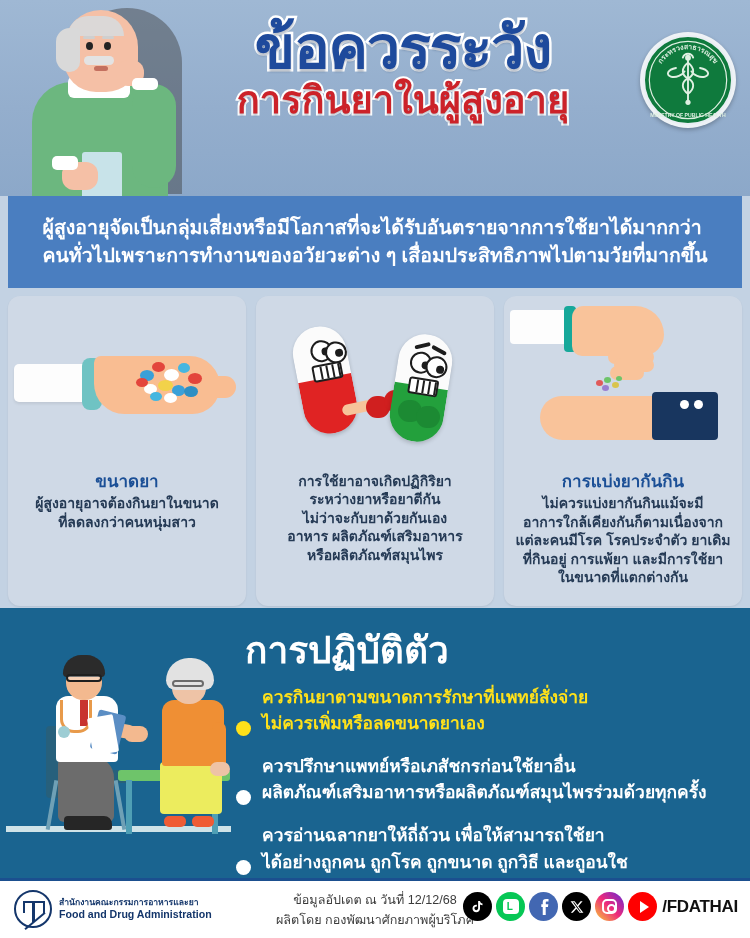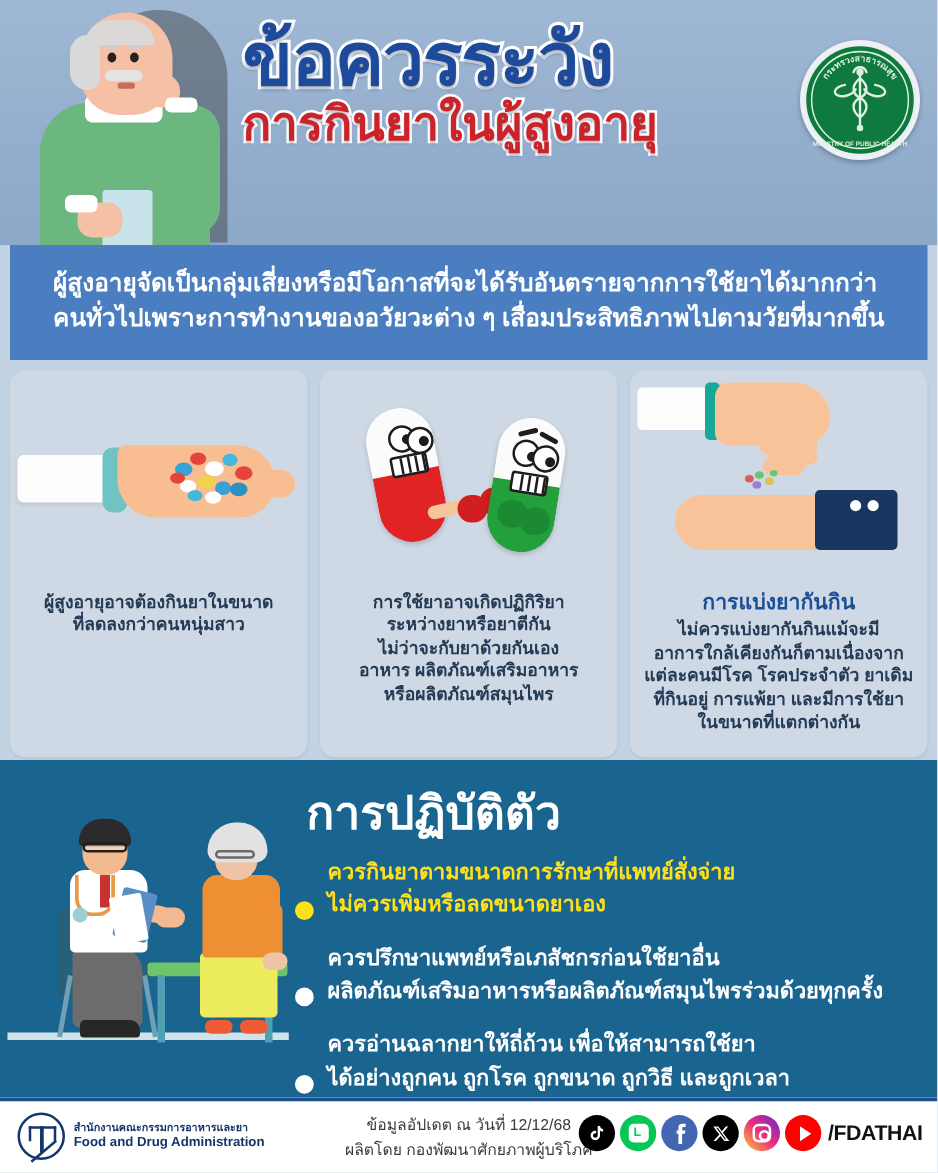--- a/index.html
+++ b/index.html
@@ -2,21 +2,21 @@
 <html><head>
 <meta charset="utf-8">
 <style>
   html,body{margin:0;padding:0;background:#fff;}
   body{font-family:"Liberation Sans","DejaVu Sans",sans-serif;}
   #page{position:relative;width:750px;height:938px;overflow:hidden;background:#c3d2e3;}
 
   
   .header{position:absolute;left:0;top:0;width:750px;height:196px;
           background:linear-gradient(180deg,#9fb8d4 0%,#94aecd 55%,#8ca8c9 100%);overflow:hidden;}
-  .hdr-titles{position:absolute;left:194px;top:18px;width:450px;text-align:left;}
+  .hdr-titles{position:absolute;left:178px;top:18px;width:450px;text-align:center;}
   .title-main{font-size:59px;font-weight:bold;color:#1e4a9c;line-height:1.02;letter-spacing:-1px;
      -webkit-text-stroke:5px #ffffff;paint-order:stroke fill;text-shadow:0 3px 2px rgba(40,60,90,.30);}
   .title-sub{font-size:38px;font-weight:bold;color:#cc2229;line-height:1.1;margin-top:2px;
      -webkit-text-stroke:4px #ffffff;paint-order:stroke fill;text-shadow:0 2px 2px rgba(40,60,90,.28);}
 
   
   .man{position:absolute;left:28px;top:-4px;width:170px;height:200px;}
   .m-shadow{position:absolute;left:44px;top:12px;width:110px;height:186px;background:#3c3c3c;opacity:.45;
             border-radius:56px 56px 0 0;}
   .m-body{position:absolute;left:4px;top:86px;width:136px;height:114px;background:#6cb77f;
@@ -245,20 +245,21 @@
           <span class="pill" style="left:10px;top:24px;width:13px;height:10px;background:#ffffff;"></span>
           <span class="pill" style="left:24px;top:20px;width:15px;height:11px;background:#f2d24a;"></span>
           <span class="pill" style="left:38px;top:25px;width:13px;height:11px;background:#3aa0d8;"></span>
           <span class="pill" style="left:50px;top:26px;width:14px;height:11px;background:#2e8fc4;"></span>
           <span class="pill" style="left:2px;top:18px;width:12px;height:9px;background:#e3453c;"></span>
           <span class="pill" style="left:30px;top:33px;width:13px;height:10px;background:#ffffff;"></span>
           <span class="pill" style="left:16px;top:32px;width:12px;height:9px;background:#45b6e0;"></span>
         </div>
       </div>
       <div class="txt">
+        <div class="c-title">ขนาดยา</div>
         <div class="c-body">
           ผู้สูงอายุอาจต้องกินยาในขนาด<br>ที่ลดลงกว่าคนหนุ่มสาว
         </div>
       </div>
     </div>
 
     <div class="card">
       <div class="art">
         <div class="cap red">
           <div class="top"></div>
@@ -389,21 +390,21 @@
         <div class="bdot"></div>
         <div class="btext">
           <span>ควรปรึกษาแพทย์หรือเภสัชกรก่อนใช้ยาอื่น</span><br>
           <span>ผลิตภัณฑ์เสริมอาหารหรือผลิตภัณฑ์สมุนไพรร่วมด้วยทุกครั้ง</span>
         </div>
       </div>
       <div class="bitem">
         <div class="bdot"></div>
         <div class="btext">
           <span>ควรอ่านฉลากยาให้ถี่ถ้วน เพื่อให้สามารถใช้ยา</span><br>
-          <span>ได้อย่างถูกคน ถูกโรค ถูกขนาด ถูกวิธี และถูกเวลา</span>
+          <span>ได้อย่างถูกคน ถูกโรค ถูกขนาด ถูกวิธี และถูอนใช</span>
         </div>
       </div>
     </div>
   </div>
 
   <div class="footer">
     <div class="f-rule"></div>
 
     <div class="fda">
       <div class="fda-mark">

